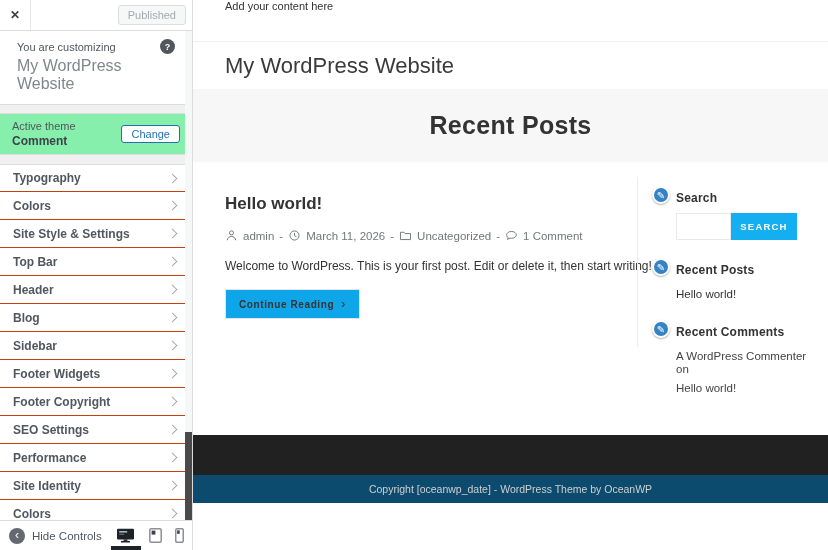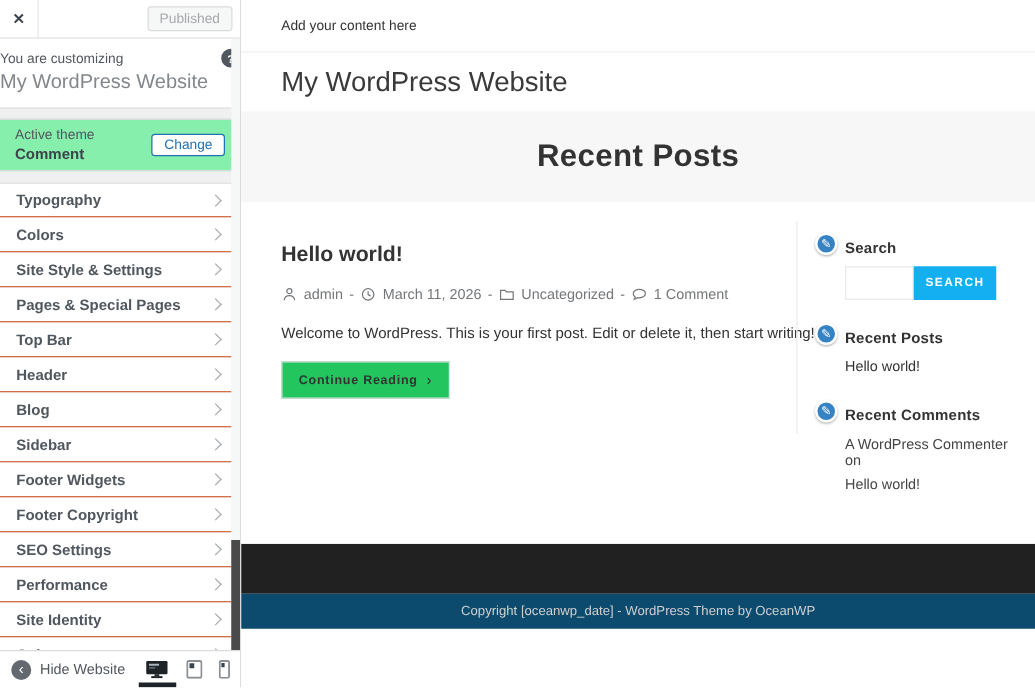--- a/index.html
+++ b/index.html
@@ -10,21 +10,21 @@
   
   .cz { position:absolute; left:0; top:0; width:193px; height:550px;
         background:#f0f0f1; border-right:1px solid #dcdcde; }
   .cz-topbar { height:31px; background:#fff; border-bottom:1px solid #dcdcde;
         display:flex; align-items:center; }
   .cz-close { width:31px; height:30px; border-right:1px solid #e7e7e7;
         display:flex; align-items:center; justify-content:center;
         font-size:12px; font-weight:700; color:#3c434a; cursor:pointer; }
   .cz-pub { margin:0 6px 0 auto; background:#f6f7f7; border:1px solid #dcdcde;
         border-radius:3px; color:#a7aaad; font-size:11px; padding:3px 9px; }
-  .cz-info { background:#fff; border-bottom:1px solid #dcdcde; padding:8px 0 11px; }
+  .cz-info { background:#fff; border-bottom:1px solid #dcdcde; padding:8px 17px 11px; }
   .cz-info-row { display:flex; align-items:center; justify-content:space-between; }
   .cz-info-label { font-size:11px; color:#50575e; }
   .cz-help { width:15px; height:15px; border-radius:50%; background:#50575e; color:#fff;
         font-size:9px; font-weight:700; display:flex; align-items:center;
         justify-content:center; cursor:pointer; }
   .cz-site-title { margin-top:3px; font-size:16px; color:#82878c; font-weight:400; }
   .cz-gap { height:8px; }
   .cz-theme { background:#86efac; border-top:1px solid #dcdcde; border-bottom:1px solid #dcdcde;
         padding:6px 12px; display:flex; align-items:center; justify-content:space-between; }
   .cz-theme-label { font-size:11px; color:#50575e; }
@@ -47,37 +47,37 @@
         display:flex; align-items:center; justify-content:center; font-size:12px;
         line-height:1; margin-left:9px; cursor:pointer; padding-bottom:2px; }
   .cz-hide-label { font-size:11.5px; color:#50575e; margin-left:7px; }
   .cz-devices { margin-left:auto; display:flex; align-items:center; gap:13px; margin-right:8px; }
   .dev-btn { display:flex; align-items:center; cursor:pointer; }
   .cz-underline { position:absolute; bottom:0; left:111px; width:30px; height:4px; background:#1d2327; }
 
   
   .pv { position:absolute; left:193px; top:0; width:635px; height:550px; background:#fff; }
   .pv-topbar { height:42px; border-bottom:1px solid #f0f0f1; display:flex;
-        align-items:center; padding-left:32px; font-size:11px; color:#333; }
+        align-items:flex-start; padding-left:32px; font-size:11px; color:#333; }
   .pv-header { height:47px; display:flex; align-items:center; padding-left:32px; }
   .pv-site-title { font-size:22px; color:#3a3a3a; cursor:pointer; }
   .pv-band { height:73px; background:#f7f7f7; display:flex; align-items:center; justify-content:center; }
   .pv-page-title { font-size:25px; color:#333; font-weight:600; letter-spacing:.3px; }
   .pv-content { position:relative; height:273px; background:#fff; }
   .pv-sep { position:absolute; left:444px; top:15px; height:170px; border-left:1px solid #ececec; }
   .post { position:absolute; left:32px; top:32px; }
   .post-title { font-size:17px; font-weight:700; color:#333; cursor:pointer; }
   .post-meta { display:flex; align-items:center; gap:5px; margin-top:15px;
         font-size:11.5px; color:#74777a; }
   .post-meta svg { display:block; }
   .meta-link { cursor:pointer; }
   .post-excerpt { margin-top:17px; font-size:12px; color:#333; white-space:nowrap; }
   .post-more { display:inline-flex; align-items:center; gap:7px; margin-top:16px;
         border:1px solid #e3e3e3; padding:7px 13px; font-size:10px; font-weight:700;
-        letter-spacing:.6px; color:#333; background:#22c55e; cursor:pointer; }
+        letter-spacing:.6px; color:#333; background:#0ea5e9; cursor:pointer; }
   .post-more .arr { font-size:12px; font-weight:400; }
   .widgets { position:absolute; left:483px; top:29px; width:138px; }
   .widget { position:relative; }
   .w-pencil { position:absolute; left:-24px; top:-5px; width:18px; height:18px; border-radius:50%;
         background:#3582c4; border:2px solid #fff; box-shadow:0 1px 2px rgba(0,0,0,.3);
         color:#fff; font-size:10px; display:flex; align-items:center; justify-content:center;
         cursor:pointer; }
   .w-title { font-size:12px; font-weight:700; color:#333; letter-spacing:.2px; }
   .search-form { display:flex; margin-top:8px; }
   .search-input { width:55px; height:27px; border:1px solid #e9e9e9; background:#fff;
@@ -134,24 +134,20 @@
       </div>
       <div class="cz-item">
         <span class="cz-item-label">Colors</span>
         <span class="chev"></span>
       </div>
       <div class="cz-item">
         <span class="cz-item-label">Site Style &amp; Settings</span>
         <span class="chev"></span>
       </div>
       <div class="cz-item">
-        <span class="cz-item-label">Pages &amp; Special Pages</span>
-        <span class="chev"></span>
-      </div>
-      <div class="cz-item">
         <span class="cz-item-label">Top Bar</span>
         <span class="chev"></span>
       </div>
       <div class="cz-item">
         <span class="cz-item-label">Header</span>
         <span class="chev"></span>
       </div>
       <div class="cz-item">
         <span class="cz-item-label">Blog</span>
         <span class="chev"></span>
@@ -187,21 +183,21 @@
     </div>
 
     <div class="cz-scroll">
       <div class="cz-thumb"></div>
     </div>
 
     <div class="cz-bottom">
       <span class="cz-back">
         <span>‹</span>
       </span>
-      <span class="cz-hide-label">Hide Website</span>
+      <span class="cz-hide-label">Hide Controls</span>
       <div class="cz-devices">
         <span class="dev-btn">
           <svg width="20" height="15" viewBox="0 0 20 15">
             <rect x="1" y="0.8" width="17" height="10.6" rx="1" fill="#1d2327"></rect>
             <rect x="3.2" y="3" width="8" height="1.6" fill="#aab4bd"></rect>
             <rect x="3.2" y="5.6" width="5" height="1.4" fill="#5a6570"></rect>
             <rect x="7.6" y="11.4" width="3.8" height="1.5" fill="#1d2327"></rect>
             <rect x="5" y="12.9" width="9" height="1.6" fill="#1d2327"></rect>
           </svg>
         </span>

